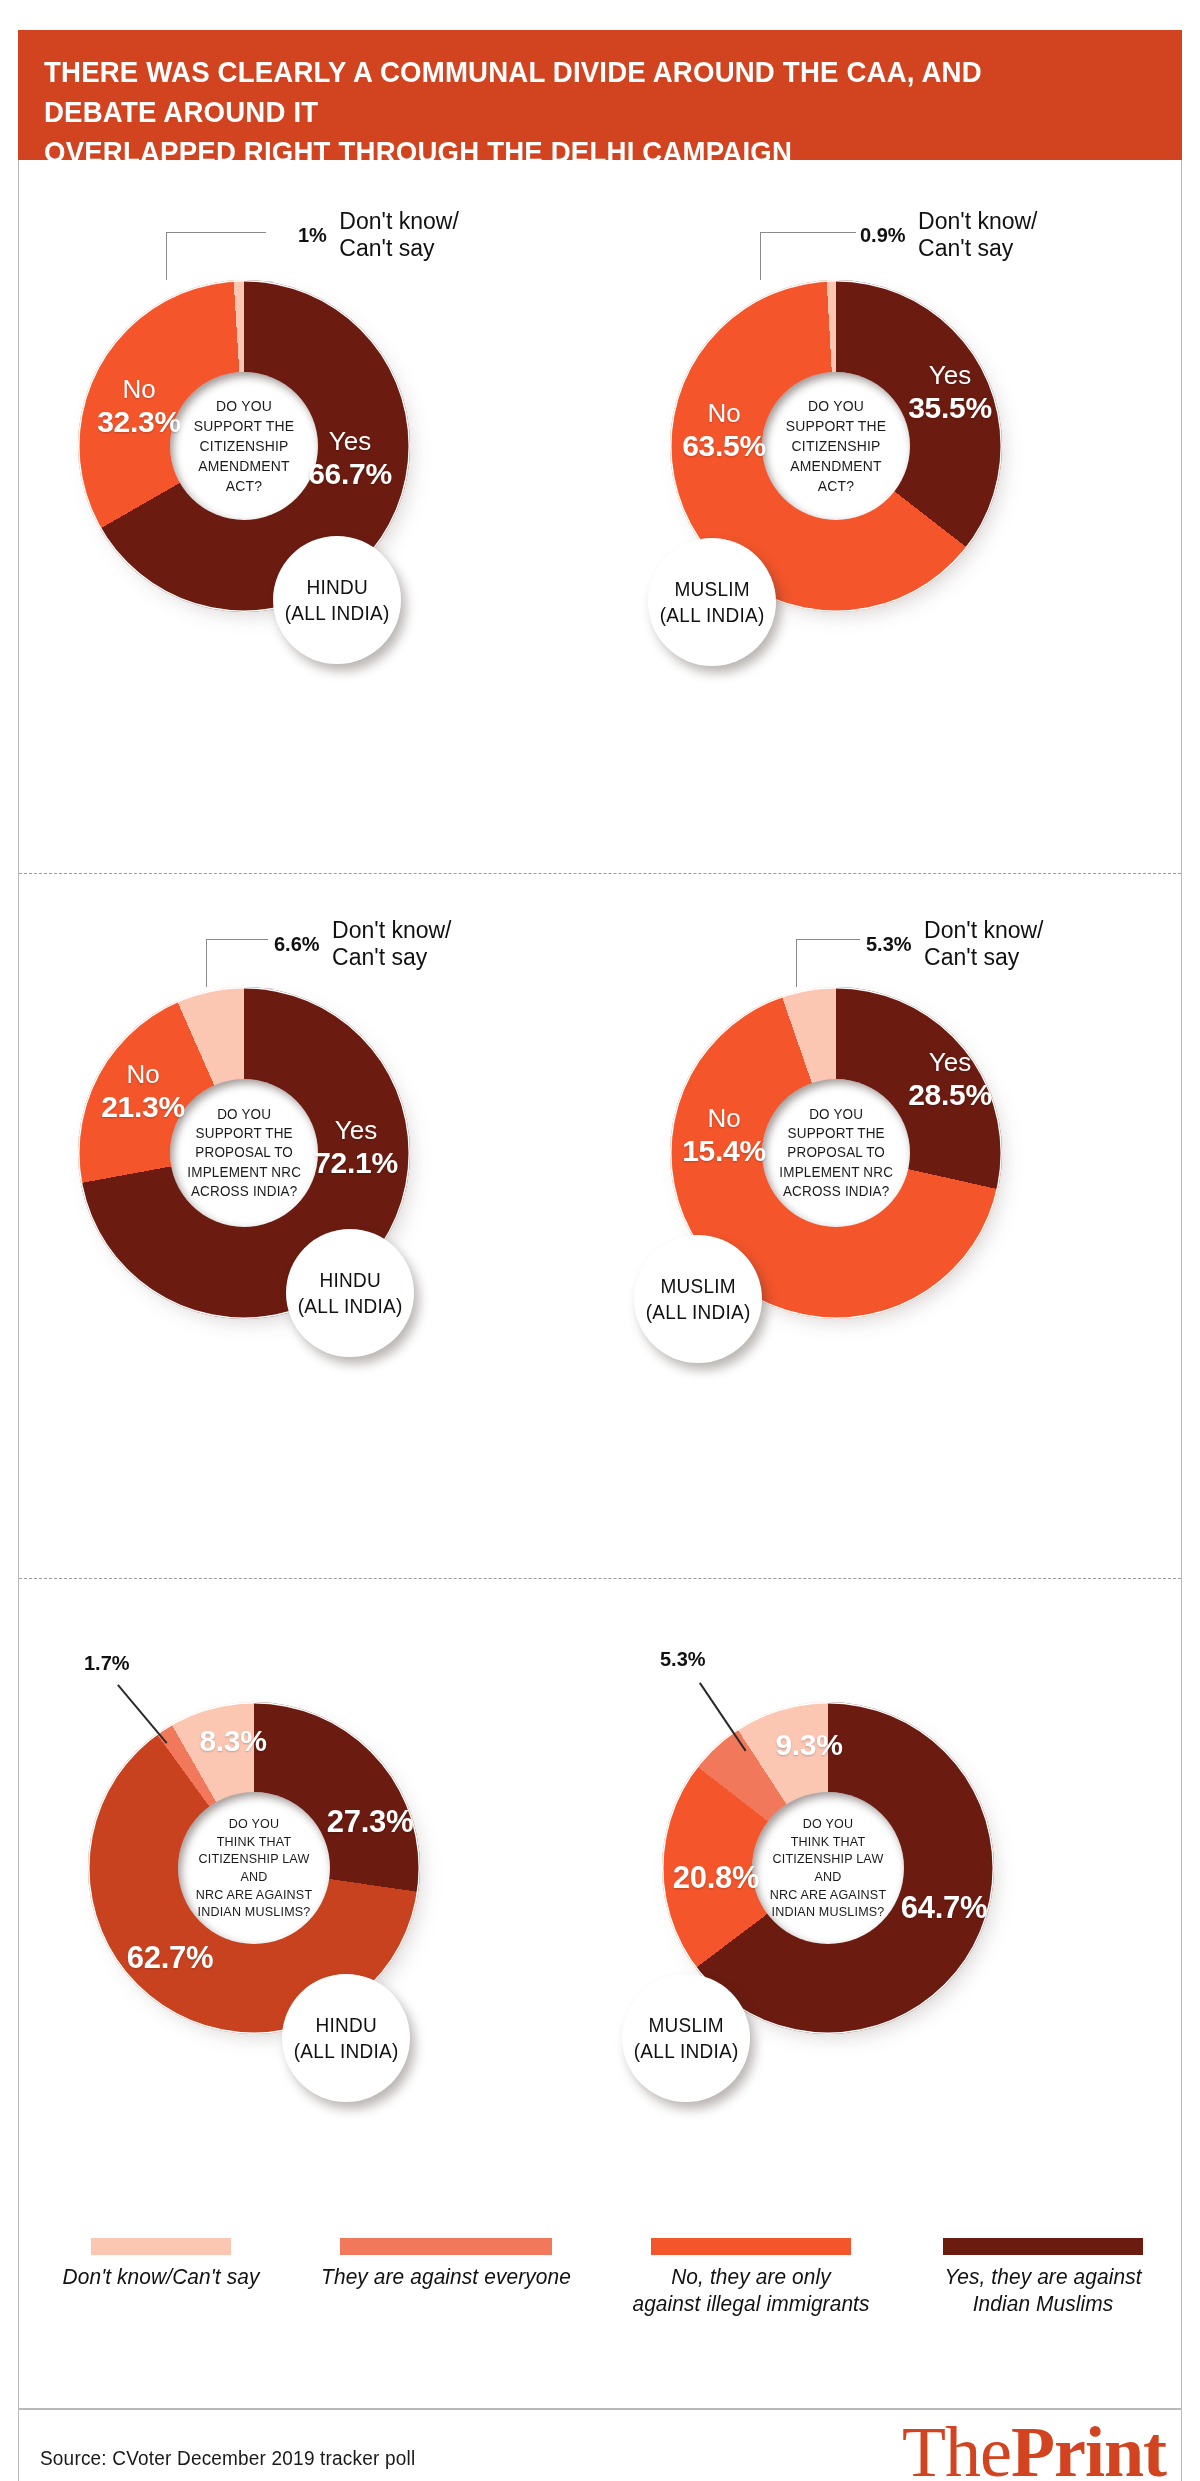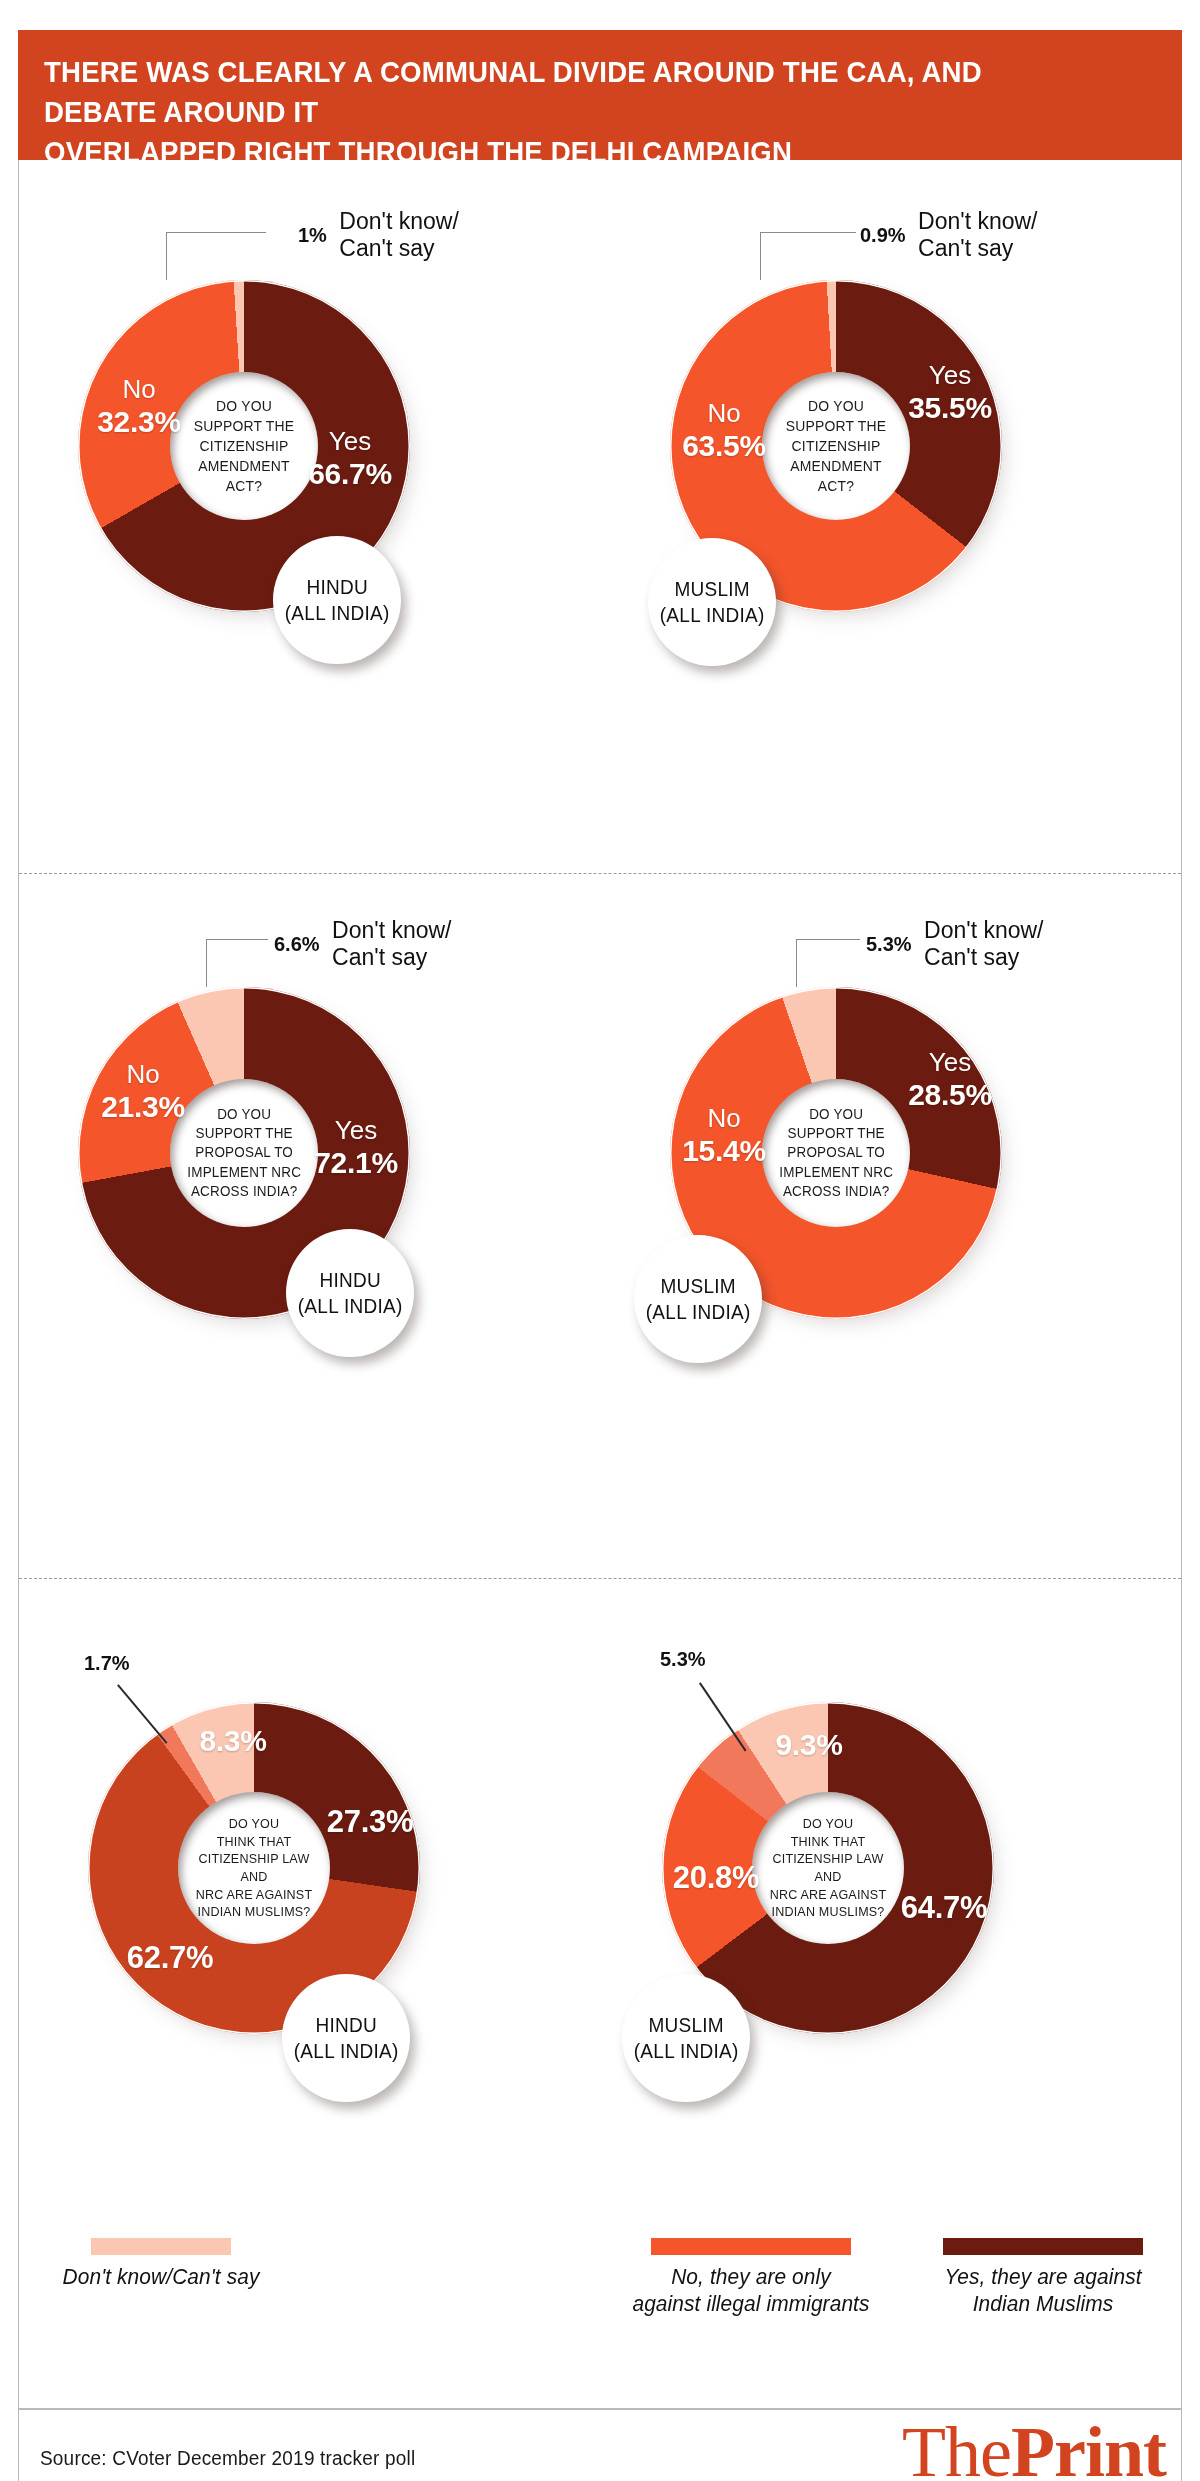--- a/index.html
+++ b/index.html
@@ -473,20 +473,24 @@
       <div class="b-text">MUSLIM
 (ALL INDIA)</div>
     </div>
   </div>
 
   <div class="legend">
     <div class="legend-item" style="left:8px; top:0; width:270px;">
       <div class="legend-swatch" style="background:#FBC6B2; width:140px;"></div>
       <div class="legend-label">Don't know/Can't say</div>
     </div>
+    <div class="legend-item" style="left:288px; top:0; width:280px;">
+      <div class="legend-swatch" style="background:#F2785C; width:212px;"></div>
+      <div class="legend-label">They are against everyone</div>
+    </div>
     <div class="legend-item" style="left:894px; top:0; width:262px;">
       <div class="legend-swatch" style="background:#6B1B10; width:200px;"></div>
       <div class="legend-label">Yes, they are against
 Indian Muslims</div>
     </div>
     <div class="legend-item" style="left:588px; top:0; width:290px;">
       <div class="legend-swatch" style="background:#F4552B; width:200px;"></div>
       <div class="legend-label">No, they are only
 against illegal immigrants</div>
     </div>

